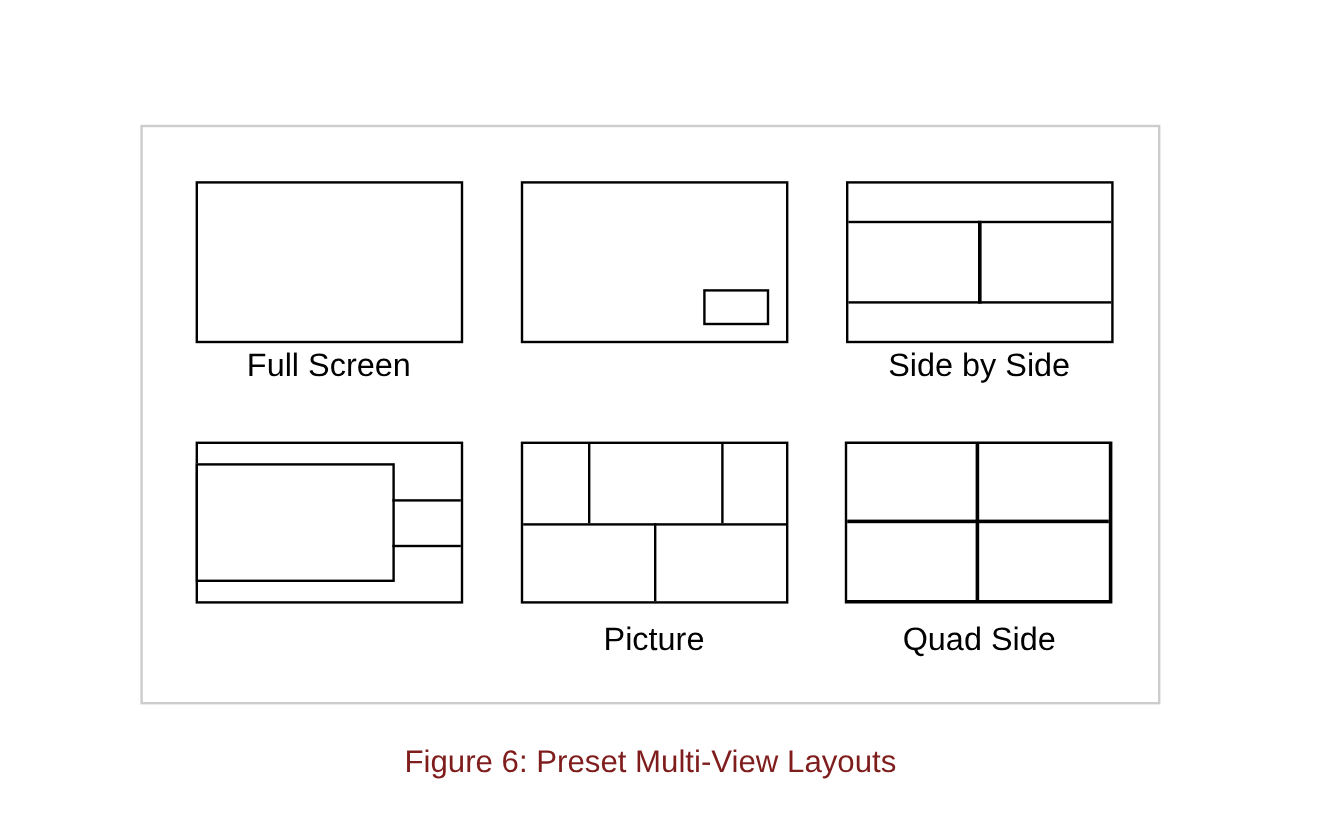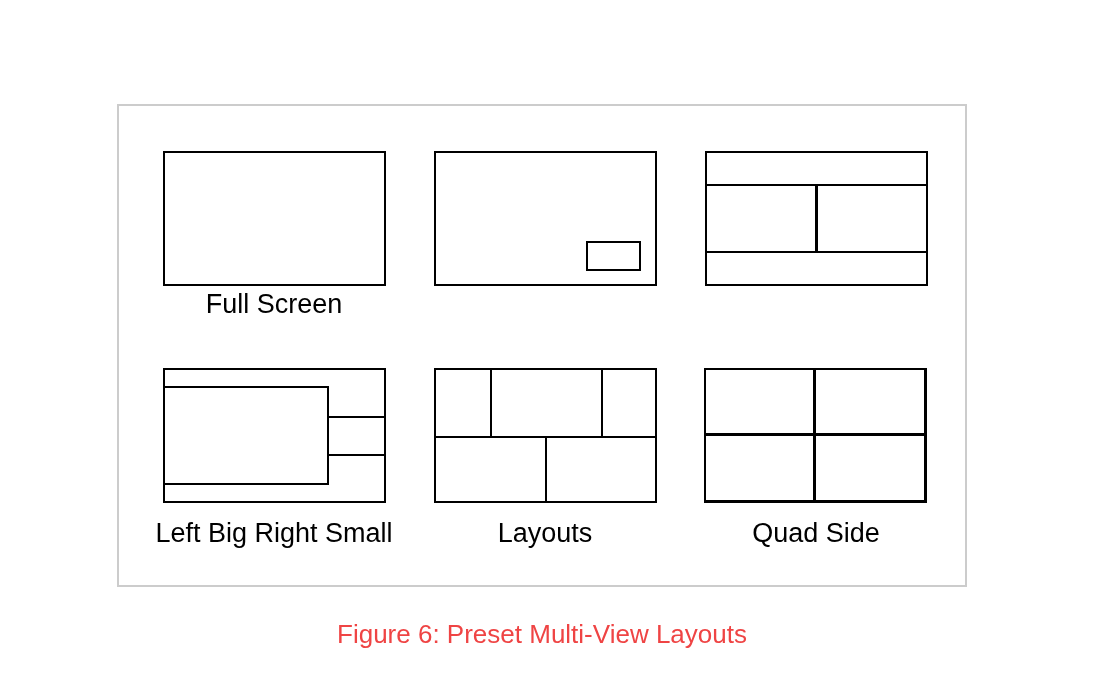--- a/index.html
+++ b/index.html
@@ -101,21 +101,21 @@
 
   .caption {
     position: absolute;
     left: 117px;
     top: 619px;
     width: 850px;
     text-align: center;
     font-size: 26px;
     line-height: 30px;
     white-space: nowrap;
-    color: #ef4444;
+    color: #7f1d1d;
   }
 </style>
 </head>
 <body>
 
 <div class="stage">
 
   <div class="panel">
 
     <div class="preview pos-r1c1"></div>
@@ -123,35 +123,35 @@
 
     <div class="preview pos-r1c2">
       <div class="pip-inner"></div>
     </div>
 
     <div class="preview pos-r1c3">
       <div class="line sbs-top"></div>
       <div class="line sbs-bottom"></div>
       <div class="line sbs-div"></div>
     </div>
+    <div class="layout-label lab-r1 lab-c3">Side by Side</div>
 
     <div class="preview pos-r2c1">
       <div class="lbrs-big"></div>
       <div class="line lbrs-l1"></div>
       <div class="line lbrs-l2"></div>
     </div>
-    <div class="layout-label lab-r2 lab-c1">Left Big Right Small</div>
 
     <div class="preview pos-r2c2">
       <div class="line pyr-mid"></div>
       <div class="line pyr-v1"></div>
       <div class="line pyr-v2"></div>
       <div class="line pyr-v3"></div>
     </div>
-    <div class="layout-label lab-r2 lab-c2">Layouts</div>
+    <div class="layout-label lab-r2 lab-c2">Picture</div>
 
     <div class="preview quad pos-r2c3">
       <div class="line quad-v"></div>
       <div class="line quad-h"></div>
     </div>
     <div class="layout-label lab-r2 lab-c3">Quad Side</div>
 
   </div>
 
   <div class="caption">Figure 6: Preset Multi-View Layouts</div>

